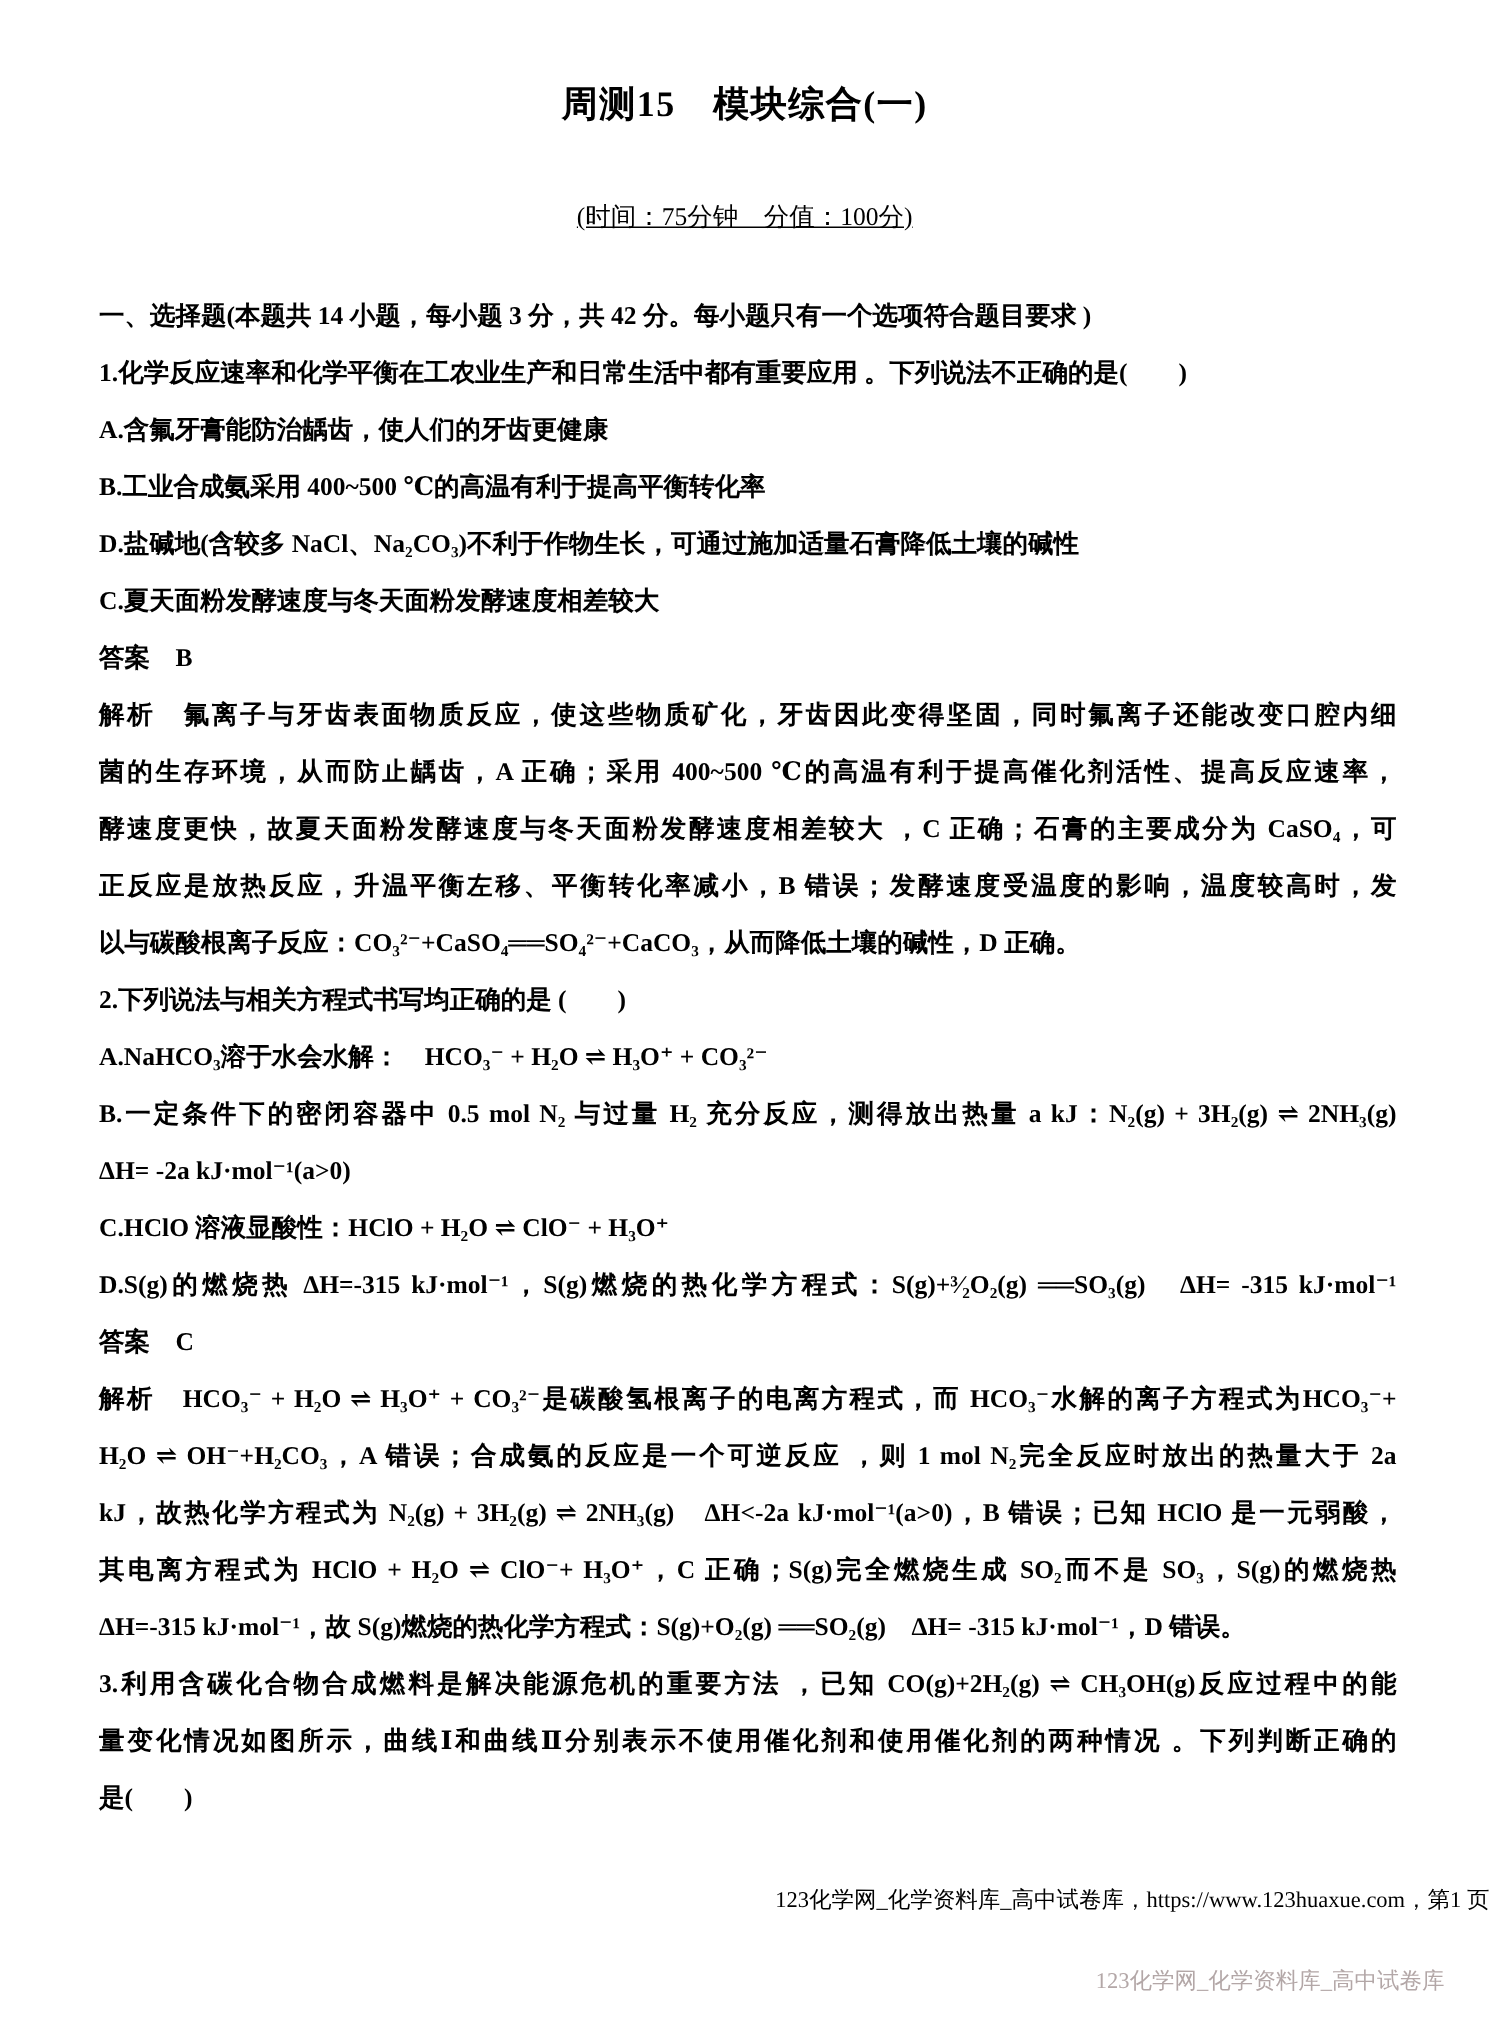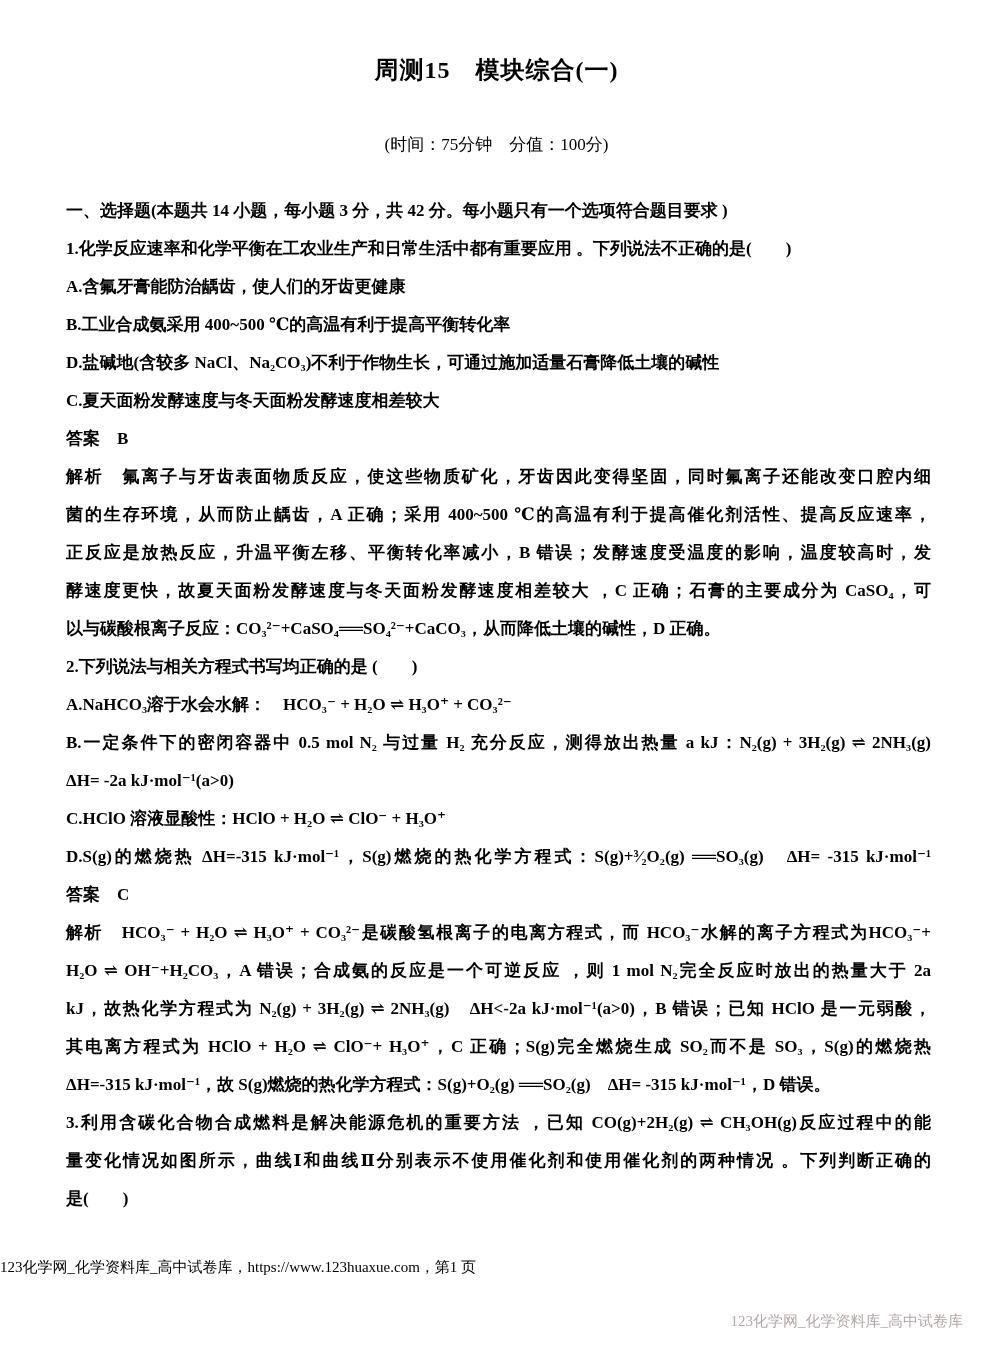--- a/index.html
+++ b/index.html
@@ -13,32 +13,32 @@
   }
   .header { padding-top: 52px; }
   .title {
     font-size: 24px; font-weight: 700;
     line-height: 36px; text-align: center;
     margin: 0 0 42px 0;
     letter-spacing: 1px;
   }
   .meta {
     font-size: 17px; line-height: 30px;
-    text-align: center; margin: 0 0 32px 0;
+    text-align: center; margin: 0 0 32px 0; text-decoration: underline;
   }
   .content { padding: 0 62px 0 66px; font-weight: bold; }
   .line {
     font-size: 17px; line-height: 38px;
     margin: 0; text-align: justify;
     white-space: normal;
   }
   .line.fill { text-align-last: justify; }
   .footer {
     position: absolute; left: 0; right: 0; top: 1256px;
-    text-align: left; font-size: 15px; line-height: 22px;
+    text-align: right; font-size: 15px; line-height: 22px;
     color: #000000;
   }
   .watermark {
     position: absolute; right: 30px; top: 1310px;
     font-size: 15px; line-height: 22px;
     color: #b3a7a7;
   }
 </style>
 </head>
 <body>
@@ -51,22 +51,22 @@
 <div class="content">
     <p class="line">一、选择题(本题共 14 小题，每小题 3 分，共 42 分。每小题只有一个选项符合题目要求 )</p>
     <p class="line">1.化学反应速率和化学平衡在工农业生产和日常生活中都有重要应用 。下列说法不正确的是(　　)</p>
     <p class="line">A.含氟牙膏能防治龋齿，使人们的牙齿更健康</p>
     <p class="line">B.工业合成氨采用 400~500 ℃的高温有利于提高平衡转化率</p>
     <p class="line">D.盐碱地(含较多 NaCl、Na₂CO₃)不利于作物生长，可通过施加适量石膏降低土壤的碱性</p>
     <p class="line">C.夏天面粉发酵速度与冬天面粉发酵速度相差较大</p>
     <p class="line">答案　B</p>
     <p class="line fill">解析　氟离子与牙齿表面物质反应，使这些物质矿化，牙齿因此变得坚固，同时氟离子还能改变口腔内细</p>
     <p class="line fill">菌的生存环境，从而防止龋齿，A 正确；采用 400~500 ℃的高温有利于提高催化剂活性、提高反应速率，</p>
+    <p class="line fill">酵速度更快，故夏天面粉发酵速度与冬天面粉发酵速度相差较大 ，C 正确；石膏的主要成分为 CaSO₄，可</p>
     <p class="line fill">正反应是放热反应，升温平衡左移、平衡转化率减小，B 错误；发酵速度受温度的影响，温度较高时，发</p>
-    <p class="line fill">酵速度更快，故夏天面粉发酵速度与冬天面粉发酵速度相差较大 ，C 正确；石膏的主要成分为 CaSO₄，可</p>
     <p class="line">以与碳酸根离子反应：CO₃²⁻+CaSO₄══SO₄²⁻+CaCO₃，从而降低土壤的碱性，D 正确。</p>
     <p class="line">2.下列说法与相关方程式书写均正确的是 (　　)</p>
     <p class="line">A.NaHCO₃溶于水会水解：　HCO₃⁻ + H₂O ⇌ H₃O⁺ + CO₃²⁻</p>
     <p class="line fill">B.一定条件下的密闭容器中 0.5 mol N₂ 与过量 H₂ 充分反应，测得放出热量 a kJ：N₂(g) + 3H₂(g) ⇌ 2NH₃(g)</p>
     <p class="line">ΔH= -2a kJ·mol⁻¹(a&gt;0)</p>
     <p class="line">C.HClO 溶液显酸性：HClO + H₂O ⇌ ClO⁻ + H₃O⁺</p>
     <p class="line fill">D.S(g)的燃烧热 ΔH=-315 kJ·mol⁻¹，S(g)燃烧的热化学方程式：S(g)+³⁄₂O₂(g) ══SO₃(g)　ΔH= -315 kJ·mol⁻¹</p>
     <p class="line">答案　C</p>
     <p class="line fill">解析　HCO₃⁻ + H₂O ⇌ H₃O⁺ + CO₃²⁻是碳酸氢根离子的电离方程式，而 HCO₃⁻水解的离子方程式为HCO₃⁻+</p>
     <p class="line fill">H₂O ⇌ OH⁻+H₂CO₃，A 错误；合成氨的反应是一个可逆反应 ，则 1 mol N₂完全反应时放出的热量大于 2a</p>

